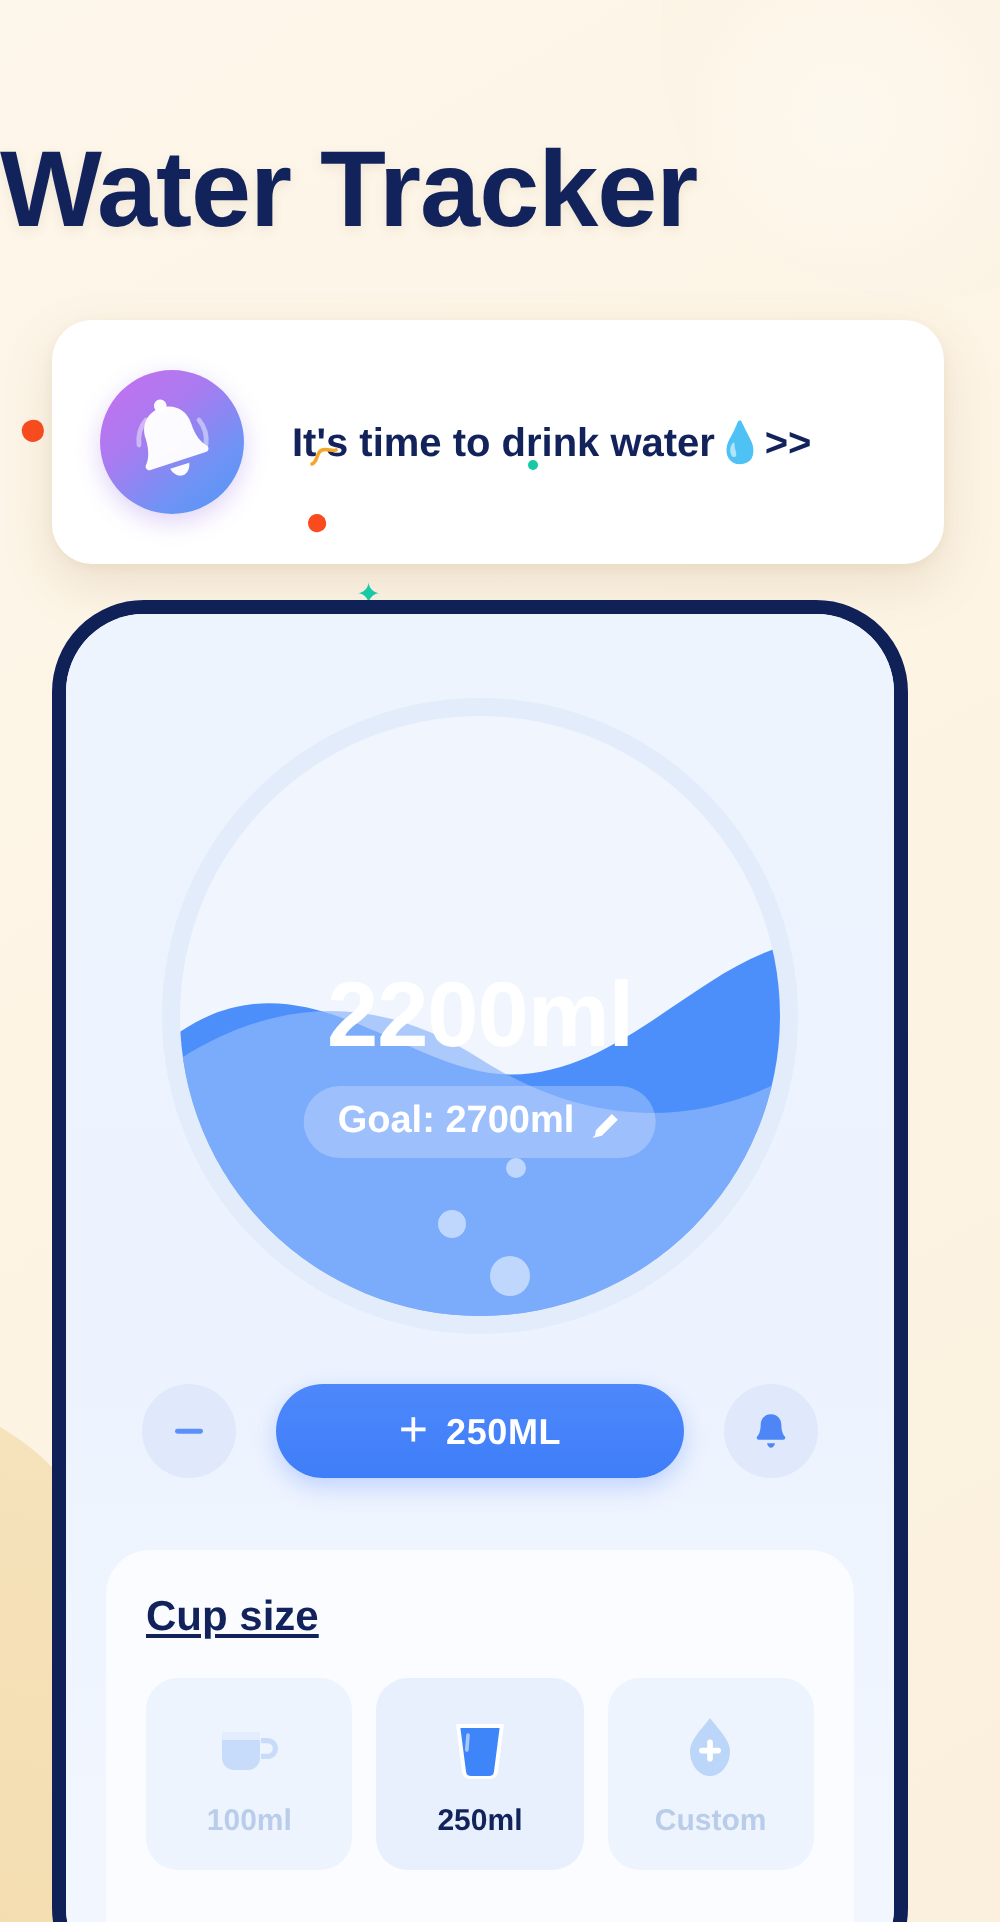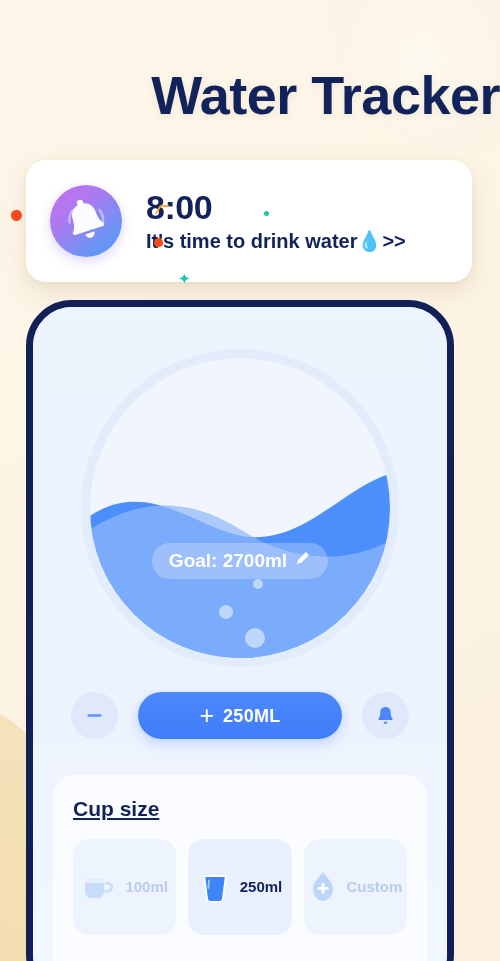--- a/index.html
+++ b/index.html
@@ -42,21 +42,21 @@
     border-radius: 50%;
     background: radial-gradient(circle at 35% 65%, #fdf8ee 0%, #fbf1df 70%);
   }
 
   
   #page-title {
     position: absolute;
     top: 62px;
     left: 0;
     width: 100%;
-    text-align: right;
+    text-align: left;
     font-size: 54px;
     line-height: 66px;
     font-weight: bold;
     letter-spacing: -0.5px;
     color: #12235c;
     text-shadow: 0 2px 6px rgba(120,100,60,0.10);
   }
 
   
   #notification-card {
@@ -206,21 +206,21 @@
   #goal-pill {
     position: absolute;
     left: 50%;
     top: 185px;
     transform: translateX(-50%);
     z-index: 3;
     background: rgba(255,255,255,0.26);
     border-radius: 20px;
     padding: 7px 17px;
     display: flex;
-    align-items: flex-start;
+    align-items: flex-end;
     gap: 7px;
     white-space: nowrap;
   }
   #goal-pill .goal-label {
     font-size: 19px;
     line-height: 22px;
     font-weight: bold;
     color: #ffffff;
   }
   #goal-pill svg { width: 17px; height: 17px; display: block; }
@@ -308,21 +308,21 @@
     margin-top: 18px;
     display: flex;
     gap: 12px;
   }
   .cup-item {
     flex: 1;
     height: 96px;
     border-radius: 16px;
     background: #eef4fe;
     display: flex;
-    flex-direction: row;
+    flex-direction: column;
     align-items: center;
     justify-content: center;
     gap: 8px;
     cursor: pointer;
   }
   .cup-item.selected { background: #e8f0fd; }
   .cup-icon { height: 40px; display: flex; align-items: center; justify-content: center; }
   .cup-icon svg { display: block; }
   .cup-label {
     font-size: 15px;
@@ -360,21 +360,20 @@
   </div>
 
   <div class="notif-body">
     <svg class="deco deco-squiggle" viewBox="0 0 16 16">
       <path d="M2 13c3-1 2-6 5-7s5 1 7 0" stroke="#f4a62a" stroke-width="1.8" fill="none" stroke-linecap="round"></path>
     </svg>
     <div class="deco deco-teal-dot"></div>
     <div class="deco deco-teal-star">✦</div>
     <div class="deco deco-orange-dot"></div>
 
-    <div class="notif-time">8:00</div>
     <div class="notif-msg"><span>It's time to drink water</span><span class="drop">💧</span><span>&gt;&gt;</span></div>
   </div>
 </div>
 
 <div id="phone-frame">
   <div id="phone-screen">
 
     <div id="water-ring">
       <div id="water-circle">
 
@@ -382,20 +381,21 @@
           <svg viewBox="0 0 300 200" preserveAspectRatio="none">
             <path d="M0 52 C 60 10, 110 70, 160 74 C 215 78, 255 22, 300 8 L300 200 L0 200 Z" fill="#4d8ffa"></path>
             <path d="M0 66 C 55 30, 105 36, 150 66 C 198 98, 250 104, 300 78 L300 200 L0 200 Z" fill="#8fb6fb" opacity="0.70"></path>
           </svg>
         </div>
 
         <div class="bubble bubble-a"></div>
         <div class="bubble bubble-b"></div>
         <div class="bubble bubble-c"></div>
 
+        <div id="amount-text">2200ml</div>
 
         <div id="goal-pill">
           <span class="goal-label">Goal: 2700ml</span>
           <svg viewBox="0 0 20 20">
             <path d="M14.2 2.3l3.5 3.5-9.4 9.4-4.4 1 1-4.4z" fill="#ffffff"></path>
             <path d="M3.2 16.4l1.3-.3-1-1z" fill="#ffffff"></path>
           </svg>
         </div>
       </div>
     </div>

